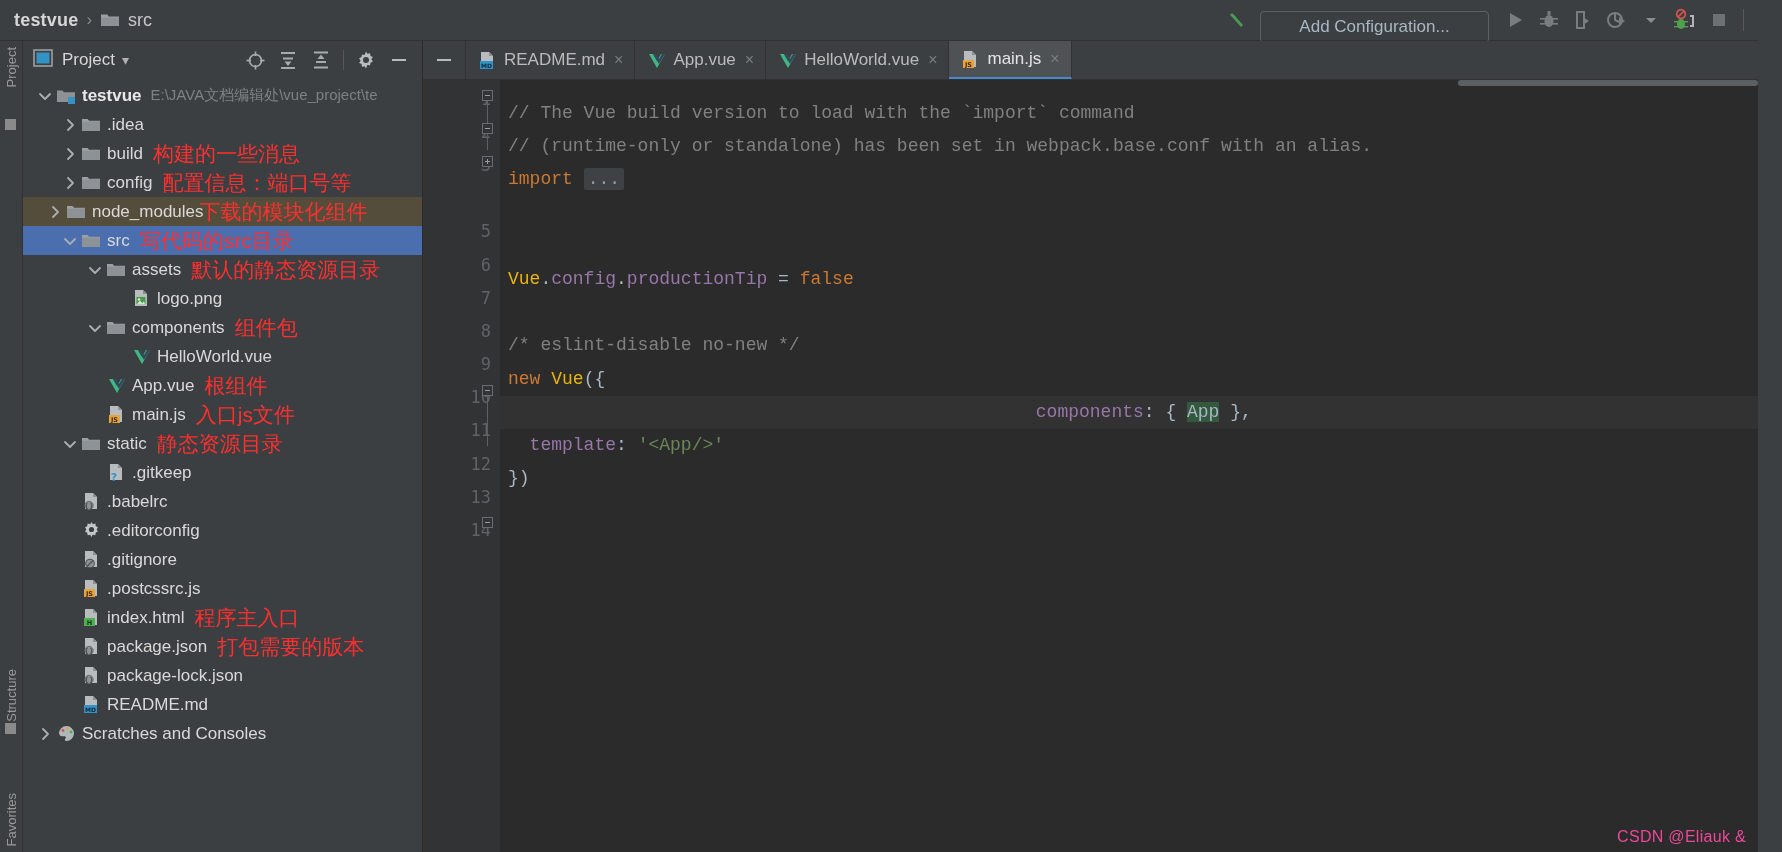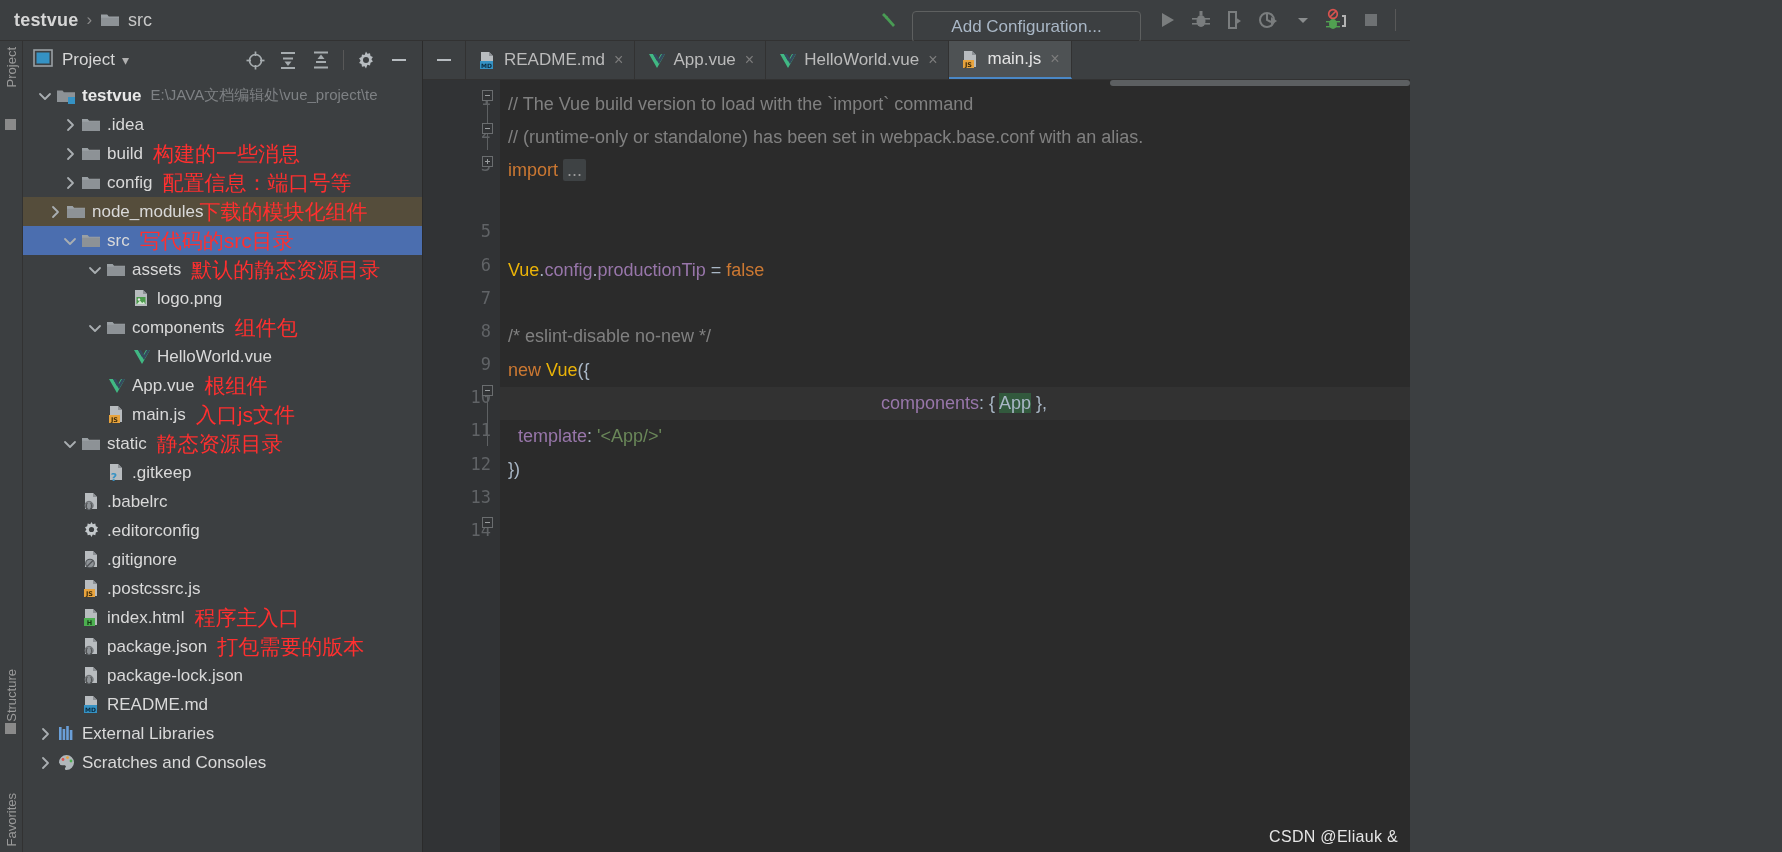--- a/index.html
+++ b/index.html
@@ -9,21 +9,21 @@
   }
   body {
     width: 1782px;
     height: 852px;
     overflow: hidden;
     font-family: "Liberation Sans", sans-serif;
     -webkit-font-smoothing: antialiased;
   }
   .app {
     position: relative;
-    width: 1410px;
+    width: 1758px;
     height: 852px;
     background: #2b2b2b;
     display: flex;
     flex-direction: column;
   }
 
   
   .toolbar {
     height: 41px;
     min-height: 41px;
@@ -267,23 +267,23 @@
   .foldline {
     position: absolute;
     left: 7px;
     width: 1px;
     background: #5e6163;
   }
 
   .code {
     flex: 1;
     position: relative;
-    font-family: Liberation Sans, sans-serif;
+    font-family: Liberation Mono, monospace;
     font-size: 18px;
-    padding-top: 8px;
+    padding-top: 17px;
     overflow: hidden;
   }
   .cl {
     height: 33.2px;
     line-height: 33.2px;
     white-space: pre;
     padding-left: 8px;
     color: #a9b7c6;
   }
   .cl.caret { background: #323232; text-align: center; }
@@ -302,21 +302,21 @@
     height: 6px;
     width: 300px;
     background: #5c5f61;
     border-radius: 3px;
   }
 
   .watermark {
     position: absolute;
     right: 12px;
     bottom: 6px;
-    color: #e5e5e5;
+    color: #ec4899;
     font-size: 16px;
     letter-spacing: .3px;
   }
 </style>
 </head>
 <body>
 
 <div class="app">
 
   <div class="toolbar">
@@ -796,36 +796,20 @@
             <span class="rlabel">README.md</span>
           </div>
           <div class="row" style="padding-left: 14px;">
             <span class="chev">
               <svg width="16" height="16" viewBox="0 0 16 16">
                 <path d="M6 3l5 5-5 5" fill="none" stroke="#a9aeb1" stroke-width="1.8" stroke-linecap="round" stroke-linejoin="round"></path>
               </svg>
             </span>
             <span class="ricon">
               <svg width="19" height="19" viewBox="0 0 19 19">
-                <rect x="2" y="3" width="2.6" height="13" fill="#6a9fd8"></rect>
-                <rect x="5.6" y="5" width="2.6" height="11" fill="#6a9fd8"></rect>
-                <rect x="9.2" y="2" width="2.6" height="14" fill="#6a9fd8"></rect>
-                <rect x="12.8" y="6" width="2.6" height="10" fill="#6a9fd8"></rect>
-              </svg>
-            </span>
-            <span class="rlabel">External Libraries</span>
-          </div>
-          <div class="row" style="padding-left: 14px;">
-            <span class="chev">
-              <svg width="16" height="16" viewBox="0 0 16 16">
-                <path d="M6 3l5 5-5 5" fill="none" stroke="#a9aeb1" stroke-width="1.8" stroke-linecap="round" stroke-linejoin="round"></path>
-              </svg>
-            </span>
-            <span class="ricon">
-              <svg width="19" height="19" viewBox="0 0 19 19">
                 <path d="M2 9.5a7.5 7.5 0 1 1 7.5 7.5c-1 0-1.6-.6-1.6-1.3 0-.9 1-1.2 1-2.1 0-.8-.7-1.4-1.6-1.4H5.5A3.5 3.5 0 0 1 2 9.5z" fill="#b0b7bb"></path>
                 <circle cx="6" cy="6.5" r="1.4" fill="#d9534f"></circle>
                 <circle cx="10.5" cy="4.6" r="1.4" fill="#e8a33d"></circle>
                 <circle cx="14" cy="8" r="1.4" fill="#4caf50"></circle>
               </svg>
             </span>
             <span class="rlabel">Scratches and Consoles</span>
           </div>
         </div>
     </div>

